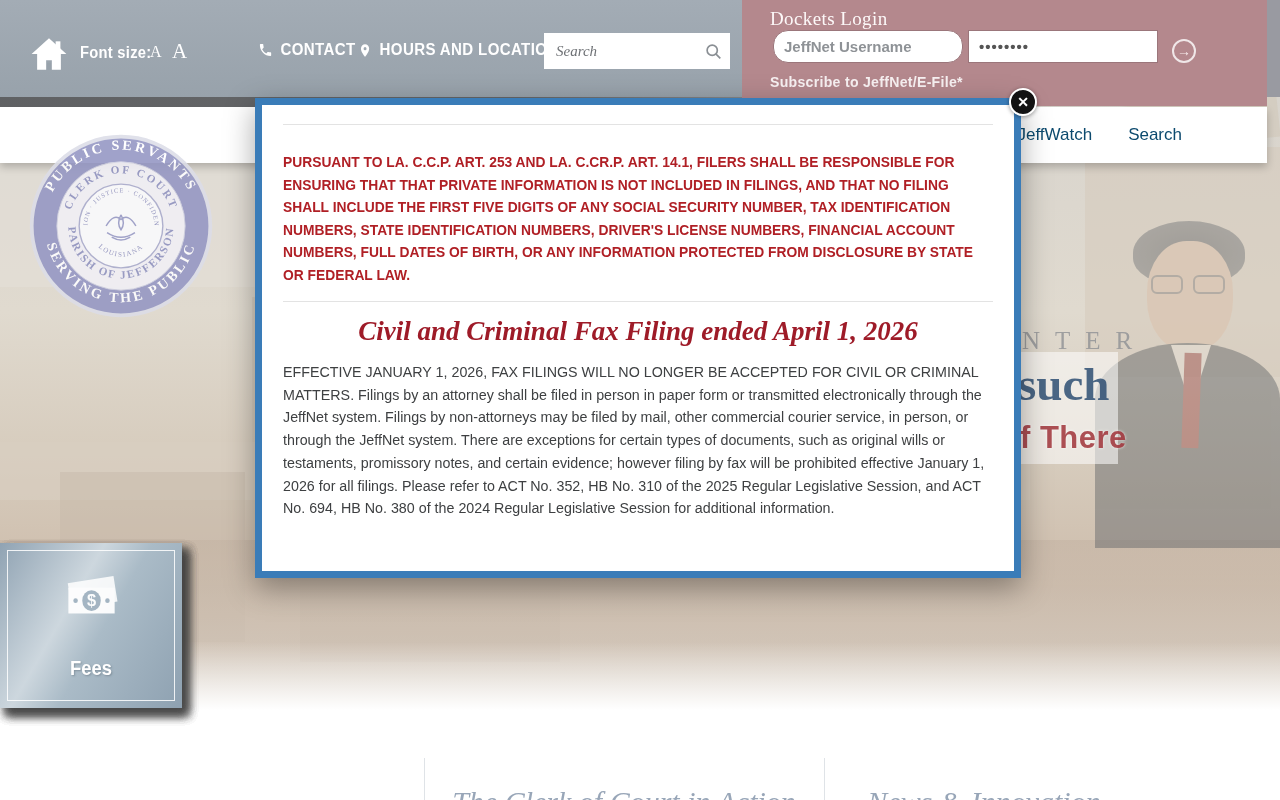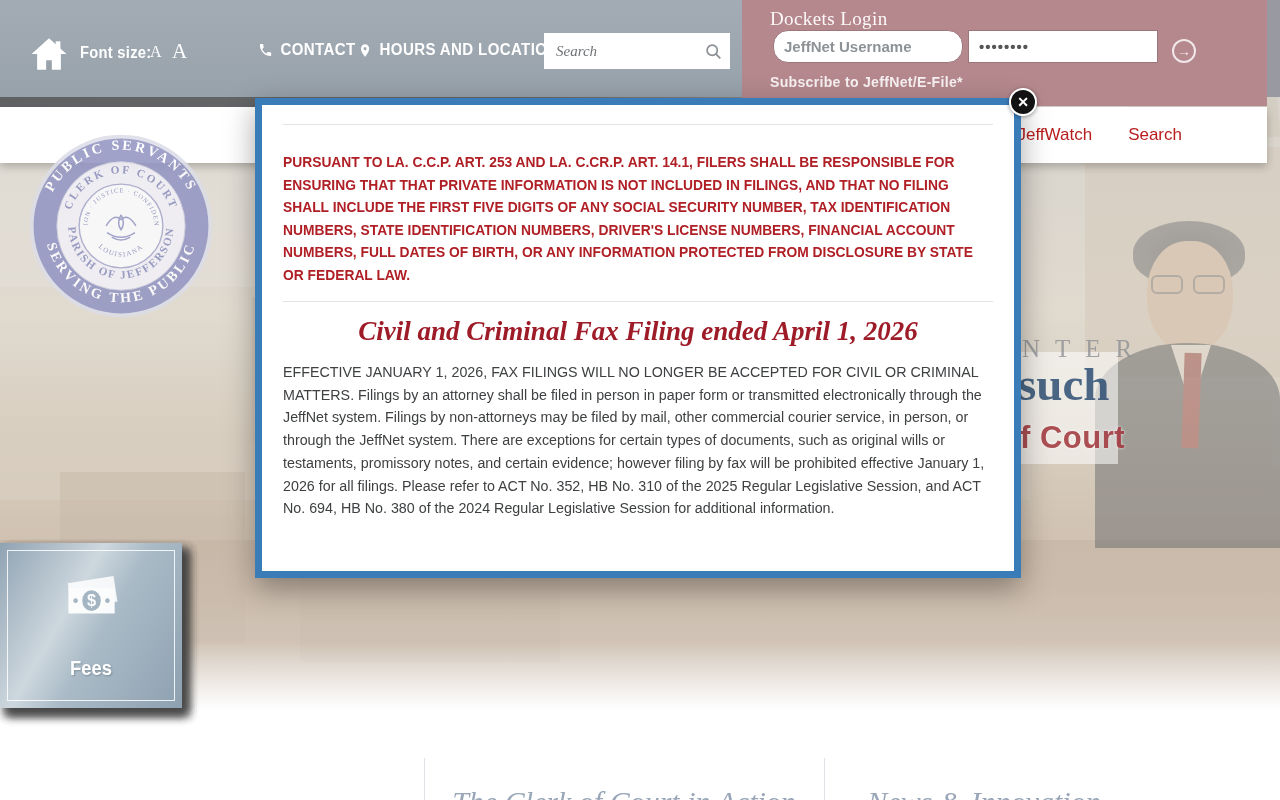--- a/index.html
+++ b/index.html
@@ -25,21 +25,21 @@
   .portrait { left:1095px; top:118px; width:185px; height:330px; opacity:.45; }
   .p-hair { position:absolute; left:38px; top:6px;  width:112px; height:64px; background:radial-gradient(#5c5f62,#7a7d80); border-radius:50% 50% 42% 42%; }
   .p-face { position:absolute; left:52px; top:26px; width:86px;  height:110px; background:#dcbfa8; border-radius:46%; }
   .p-gl1,.p-gl2 { position:absolute; top:60px; width:32px; height:19px; border:2px solid #6f7173; border-radius:6px; opacity:.8; }
   .p-gl1 { left:56px; } .p-gl2 { left:98px; }
   .p-suit { position:absolute; left:0; top:128px; width:185px; height:205px; background:#5e6265; border-radius:55% 55% 0 0 / 62px; }
   .p-shirt { position:absolute; left:76px; top:130px; width:0; height:0; border-left:20px solid transparent; border-right:20px solid transparent; border-top:62px solid #e8e2da; }
   .p-tie { position:absolute; left:88px; top:138px; width:17px; height:95px; background:#9a4a46; transform:rotate(2deg); }
   
   .sign-board { left:1008px; top:255px; width:110px; height:112px; background:rgba(255,255,255,.55); }
-  .hero-sign  { left:1022px; top:238px; font-family:"Liberation Serif",serif; font-size:25px; letter-spacing:15px; color:#8f9195; opacity:.8; }
+  .hero-sign  { left:1022px; top:230px; font-family:"Liberation Serif",serif; font-size:25px; letter-spacing:15px; color:#8f9195; opacity:.8; }
   .hero-name  { left:1018px; top:260px; font-family:"Liberation Serif",serif; font-weight:bold; font-size:47px; color:#27496f; opacity:.82; }
   .hero-title { left:1020px; top:323px; font-weight:bold; font-size:31px; color:#a43a40; opacity:.88; text-shadow:0 0 3px rgba(255,255,255,.9); letter-spacing:.5px; }
 
   
   .header-left { left:0; top:0; width:742px; height:97px; background:linear-gradient(180deg,#a3acb5,#98a2ab); z-index:3; }
   .dark-strip  { left:0; top:97px; width:742px; height:10px; background:linear-gradient(90deg,#55575a 0%,#5c5e61 70%,#7d8084 100%); opacity:.92; z-index:3; }
   .corner      { left:1267px; top:0; width:13px; height:97px; background:#999aa1; z-index:3; }
   .home-btn { left:30px; top:36px; width:38px; height:36px; z-index:4; cursor:pointer; }
   .fs-label { left:80px; top:44px; color:#fff; font-weight:bold; font-size:16px; letter-spacing:.3px; z-index:4; transform:scaleX(.92); transform-origin:0 50%; }
   .fs-small { left:150px; top:43px; font-family:"Liberation Serif",serif; color:#fff; font-size:16px; z-index:4; cursor:pointer; }
@@ -56,21 +56,21 @@
   .jn-title { position:absolute; left:28px; top:8px; color:#fdf9f9; font-family:"Liberation Serif",serif; font-size:19px; letter-spacing:.4px; }
   .jn-user, .jn-pass { position:absolute; top:30px; width:190px; height:33px; border:1px solid #9b767b; background:#fff; padding:0 10px; font-size:15px; font-weight:bold; color:#555; outline:none; }
   .jn-user { left:31px;border-radius:15px; }
   .jn-user::placeholder { color:#8e9296; font-weight:bold; }
   .jn-pass { left:226px; letter-spacing:1px; }
   .jn-go { position:absolute; left:430px; top:39px; width:24px; height:24px; border:2px solid rgba(255,255,255,.8); border-radius:50%; color:#f6e9ea; font-size:14px; line-height:20px; text-align:center; cursor:pointer; }
   .jn-sub { position:absolute; left:28px; top:73px; color:#f7f0f1; font-weight:bold; font-size:15px; letter-spacing:.3px; cursor:pointer; transform:scaleX(.94); transform-origin:0 50%; }
 
   
   .navbar { left:0; top:107px; width:1267px; height:56px; background:#fff; z-index:2; box-shadow:0 4px 8px rgba(0,0,0,.22); display:flex; align-items:center; justify-content:flex-end; padding-right:85px; gap:36px; }
-  .nav-item { color:#b91c1c; font-size:17px; cursor:pointer; }
+  .nav-item { color:#0c4a6e; font-size:17px; cursor:pointer; }
   .nav-chev { color:#9aa6b5; font-size:13px; cursor:pointer; margin-right:-6px; }
 
   
   .seal { left:28px; top:133px; z-index:5; opacity:.88; }
 
   
   .tile { position:absolute; top:543px; width:182px; height:165px; z-index:4; cursor:pointer;
     background:linear-gradient(120deg,#90a3b3 0%,#cdd7de 38%,#aabbc7 55%,#8ea1b1 100%);
     box-shadow:6px 7px 9px rgba(60,60,60,.38); display:flex; flex-direction:column; }
   .tile::after { content:""; position:absolute; inset:7px; border:1px solid rgba(255,255,255,.85); pointer-events:none; }
@@ -118,21 +118,21 @@
         <div class="p-face"></div>
       <div class="p-gl1"></div>
         <div class="p-gl2"></div>
       <div class="p-suit"></div>
         <div class="p-shirt"></div>
         <div class="p-tie"></div>
     </div>
     <div class="shape sign-board"></div>
     <div class="shape hero-sign">NTER</div>
     <div class="shape hero-name">such</div>
-    <div class="shape hero-title">f Court</div>
+    <div class="shape hero-title">f There</div>
     <div class="shape h-fade"></div>
   </div>
 
   <div class="abs header-left"></div>
   <div class="abs dark-strip"></div>
   <div class="abs corner"></div>
 
   <div class="abs home-btn">
     <svg viewBox="0 0 24 22" width="38" height="36">
       <rect x="16.2" y="3" width="3" height="6" fill="#fff"></rect>

